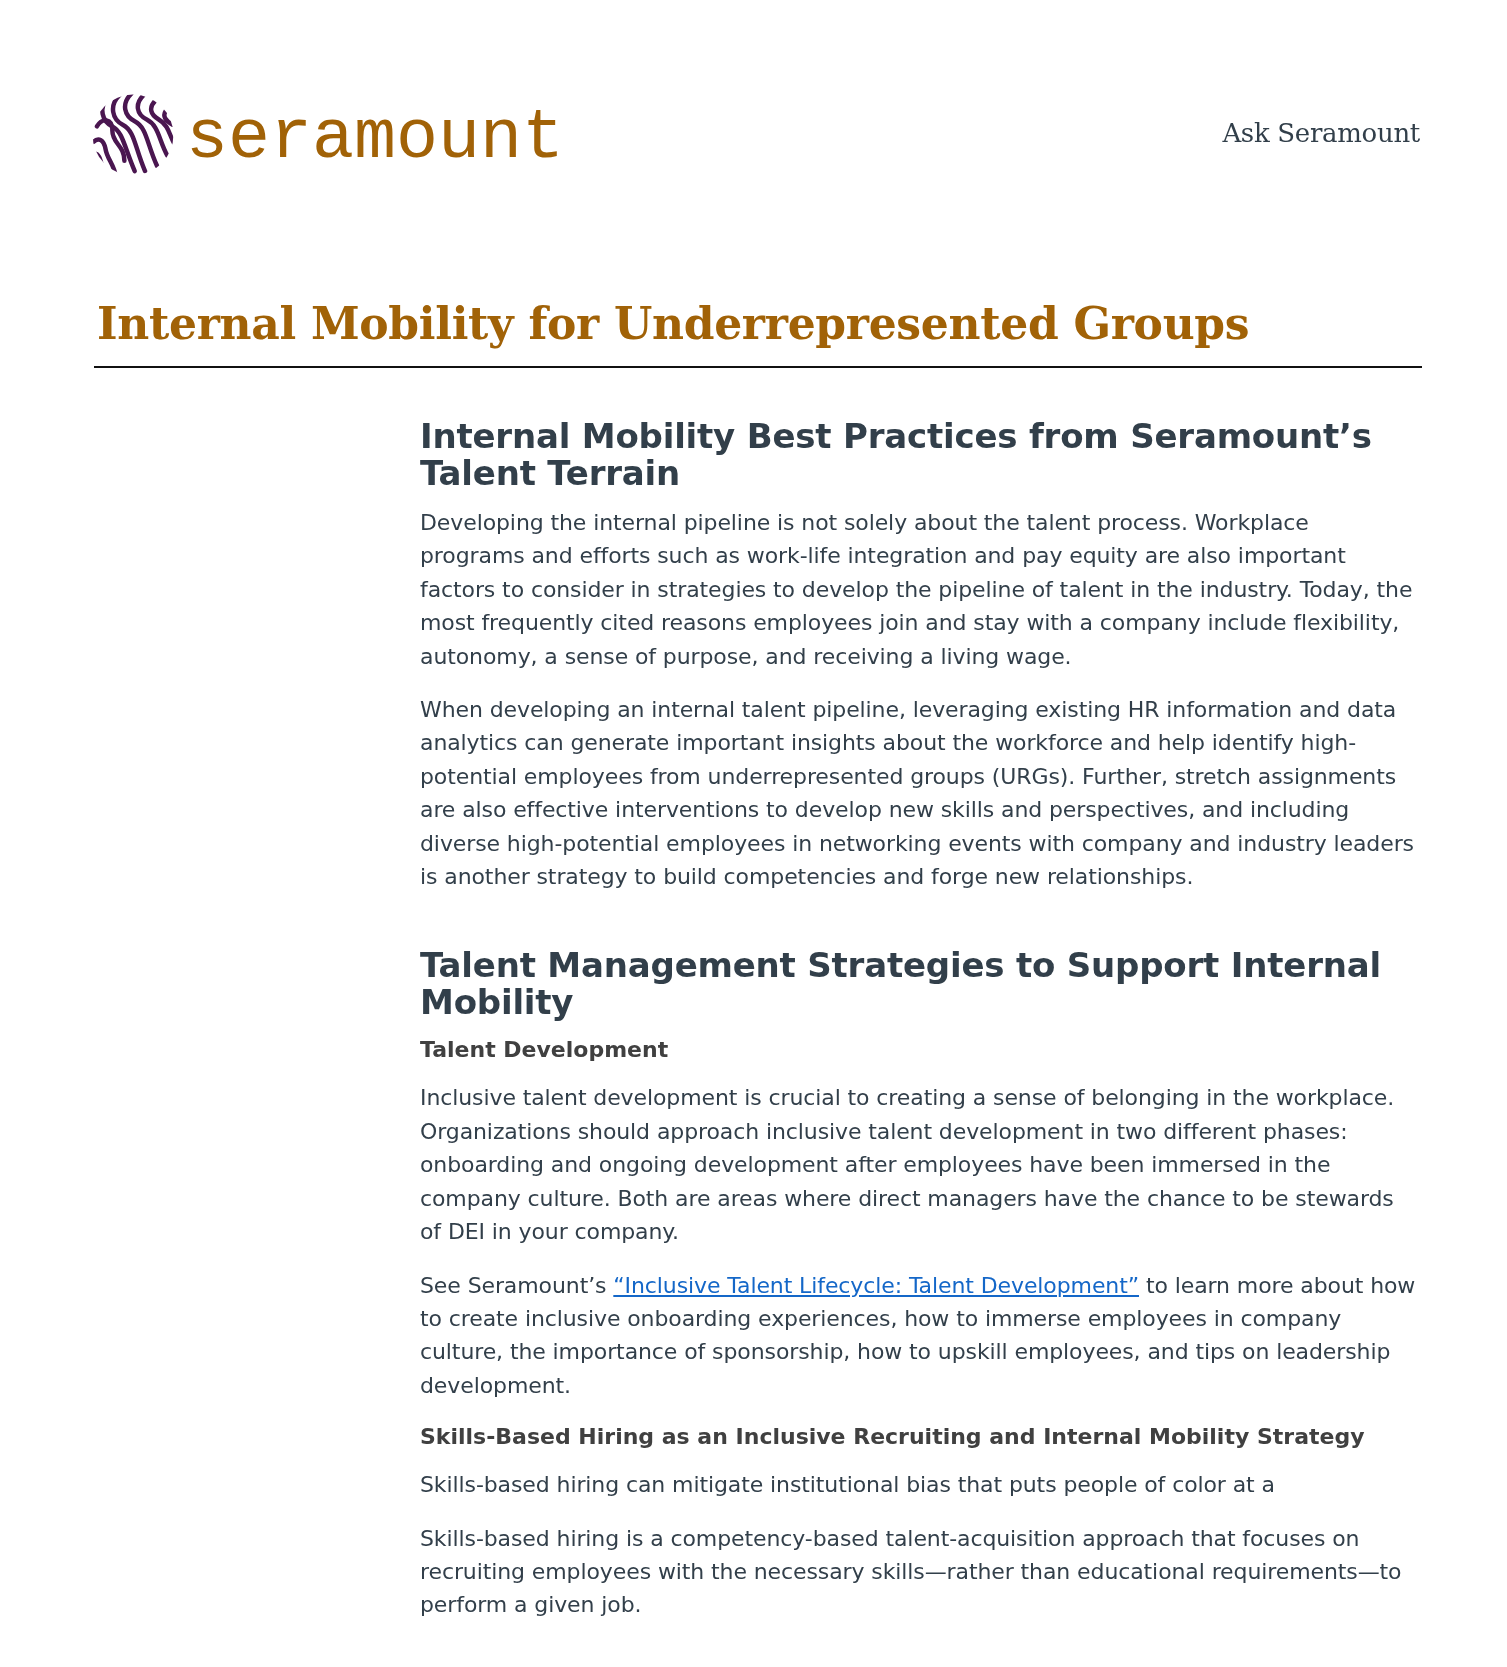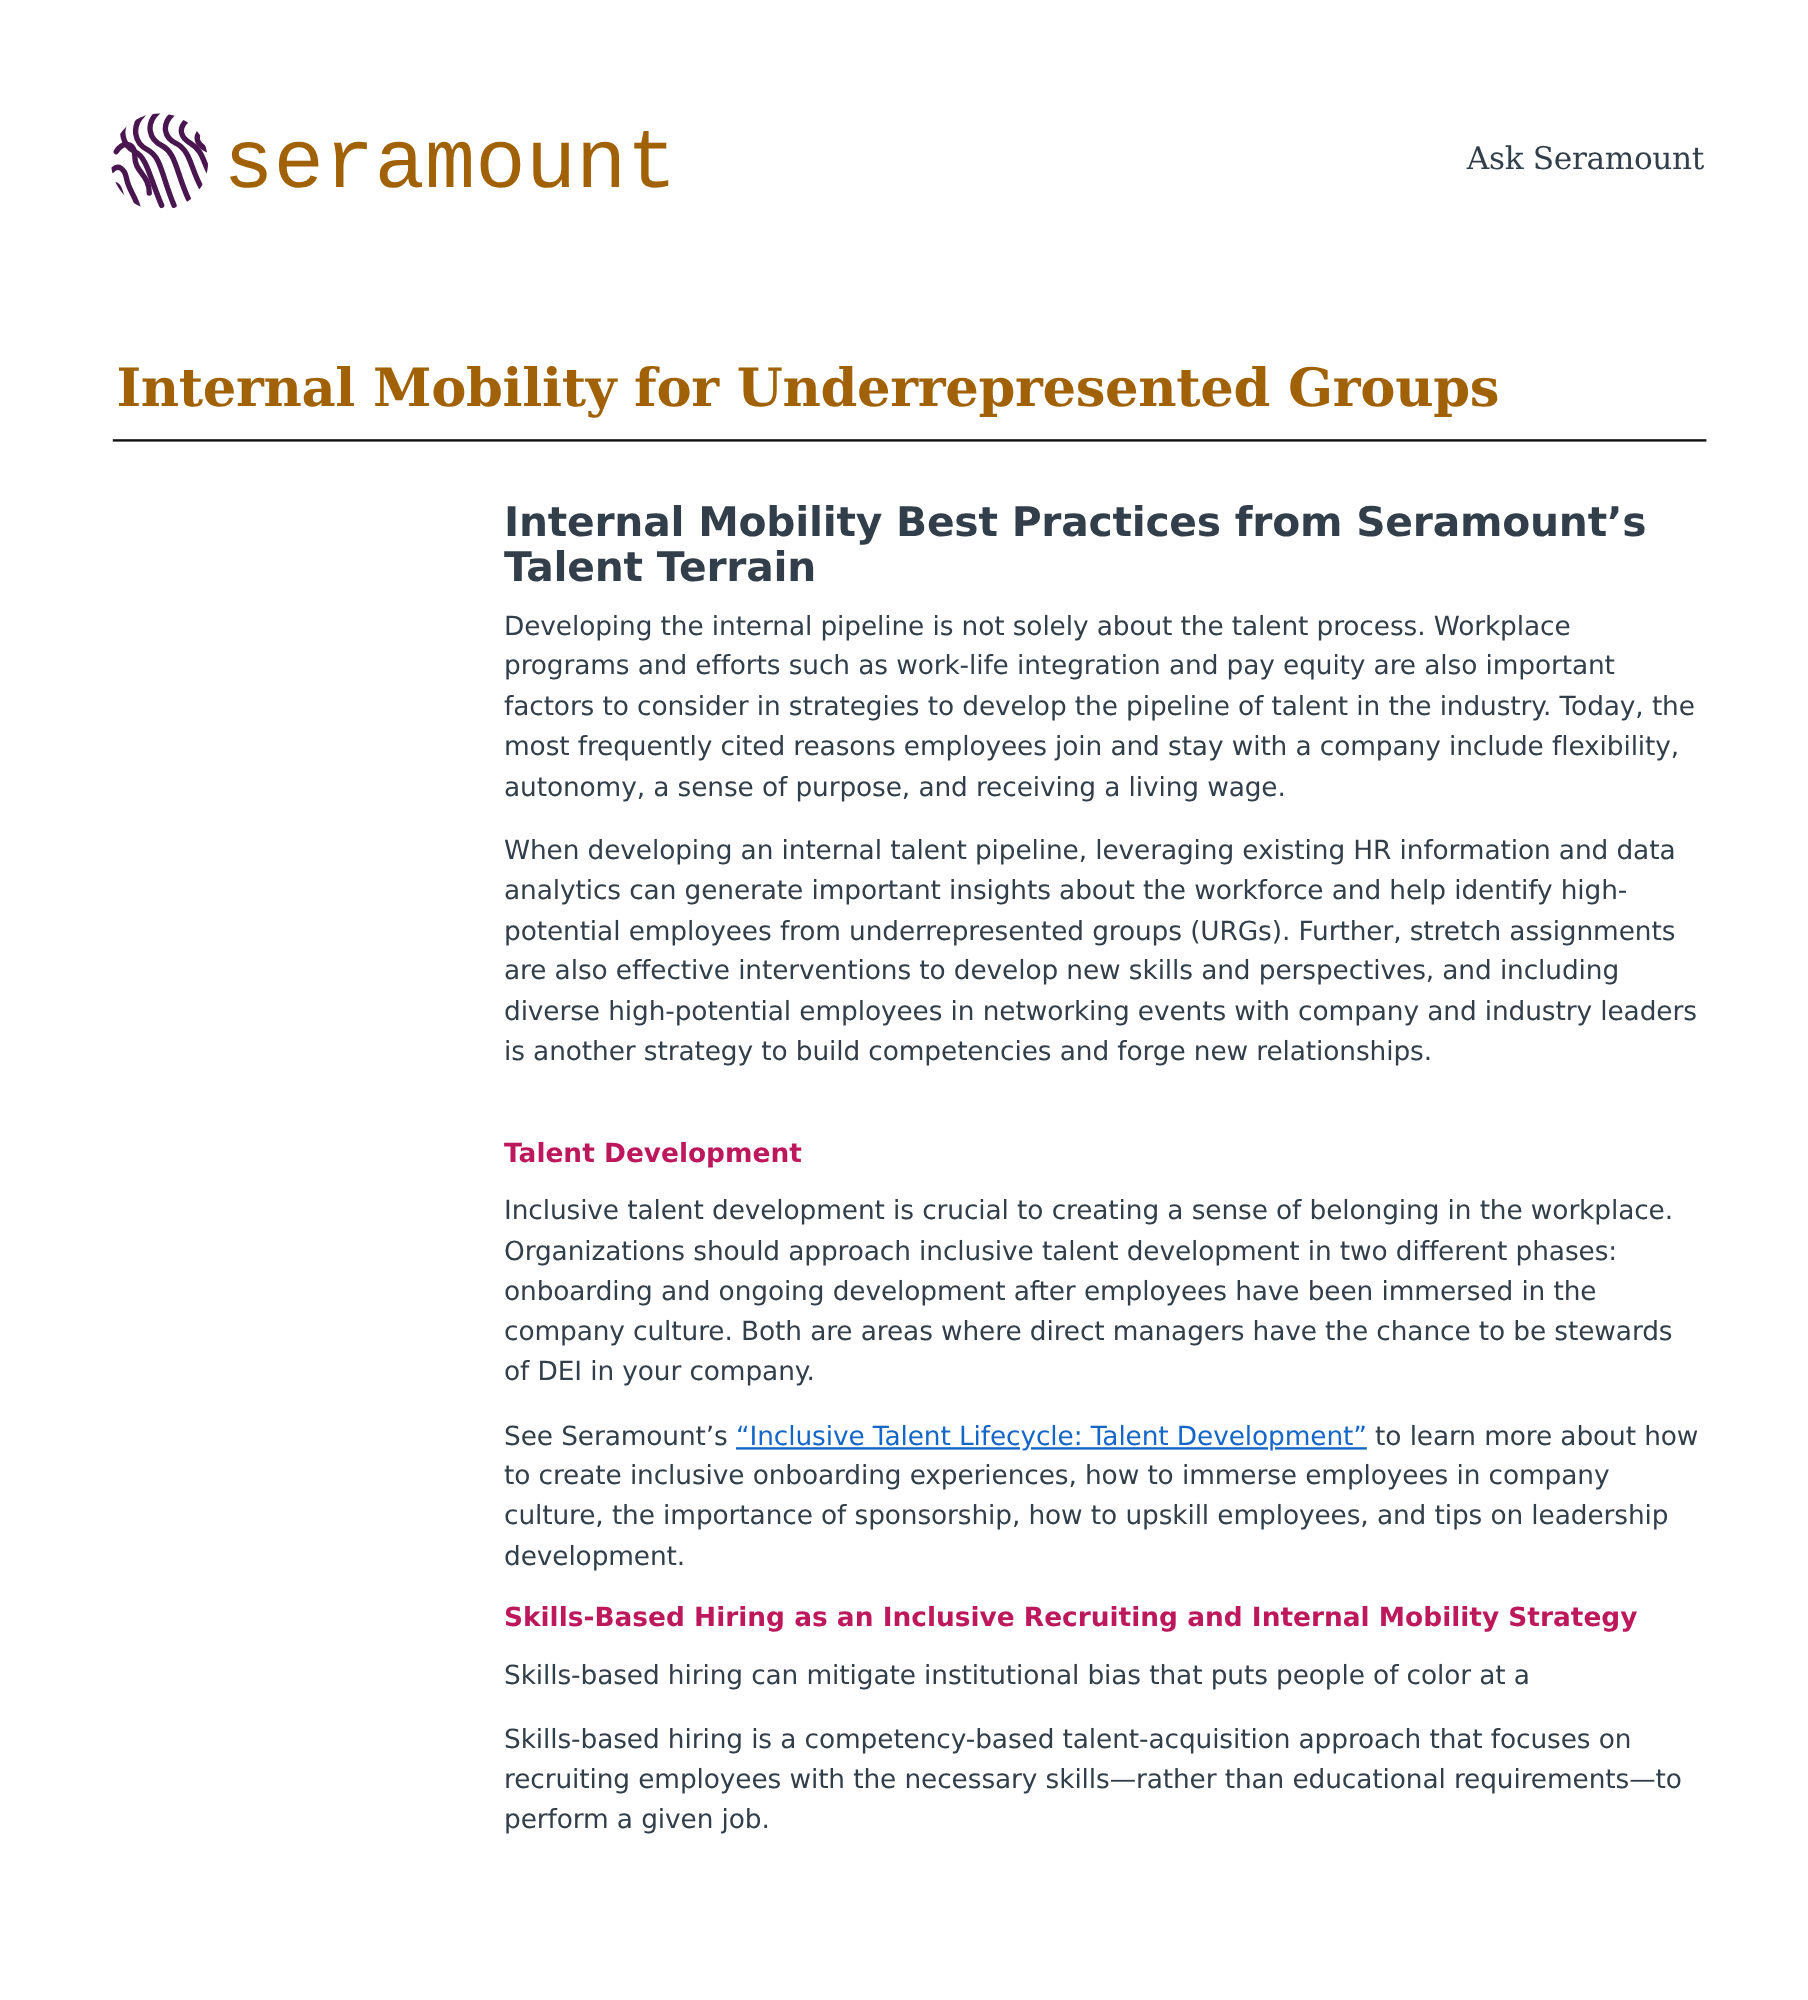--- a/index.html
+++ b/index.html
@@ -91,21 +91,21 @@
       line-height: 37px;
       color: #323f4a;
       margin: 0 0 14px 0;
       letter-spacing: -0.2px;
     }
     h3 {
       font-family: "DejaVu Sans", sans-serif;
       font-weight: bold;
       font-size: 22px;
       line-height: 30px;
-      color: #be185d;
+      color: #404040;
       margin: 0 0 16px 0;
       white-space: nowrap;
     }
     p {
       font-family: "DejaVu Sans", sans-serif;
       font-size: 22px;
       line-height: 33.4px;
       color: #323f4a;
       margin: 14px 0 20px 0;
       letter-spacing: -0.1px;
@@ -151,20 +151,21 @@
 
   <section>
     <h2>Internal Mobility Best Practices from Seramount’s Talent Terrain</h2>
     <p>Developing the internal pipeline is not solely about the talent process. Workplace programs and efforts such as work-life integration and pay equity are also important factors to consider in strategies to develop the pipeline of talent in the industry. Today, the most frequently cited reasons employees join and stay with a company include flexibility, autonomy, a sense of purpose, and receiving a living wage.</p>
     <p>When developing an internal talent pipeline, leveraging existing HR information and data analytics can generate important insights about the workforce and help identify high-potential employees from underrepresented groups (URGs). Further, stretch assignments are also effective interventions to develop new skills and perspectives, and including diverse high-potential employees in networking events with company and industry leaders is another strategy to build competencies and forge new relationships.</p>
   </section>
 
   <div class="section-gap"></div>
 
   <section>
+    <h2>Talent Management Strategies to Support Internal Mobility</h2>
 
     <h3>Talent Development</h3>
     <p>Inclusive talent development is crucial to creating a sense of belonging in the workplace. Organizations should approach inclusive talent development in two different phases: onboarding and ongoing development after employees have been immersed in the company culture. Both are areas where direct managers have the chance to be stewards of DEI in your company.</p>
     <p><span>See Seramount’s </span><a class="doc-link">“Inclusive Talent Lifecycle: Talent Development”</a><span> to learn more about how to create inclusive onboarding experiences, how to immerse employees in company culture, the importance of sponsorship, how to upskill employees, and tips on leadership development.</span></p>
 
     <h3>Skills-Based Hiring as an Inclusive Recruiting and Internal Mobility Strategy</h3>
     <p>Skills-based hiring can mitigate institutional bias that puts people of color at a</p>
     <p>Skills-based hiring is a competency-based talent-acquisition approach that focuses on recruiting employees with the necessary skills—rather than educational requirements—to perform a given job.</p>
   </section>
 

